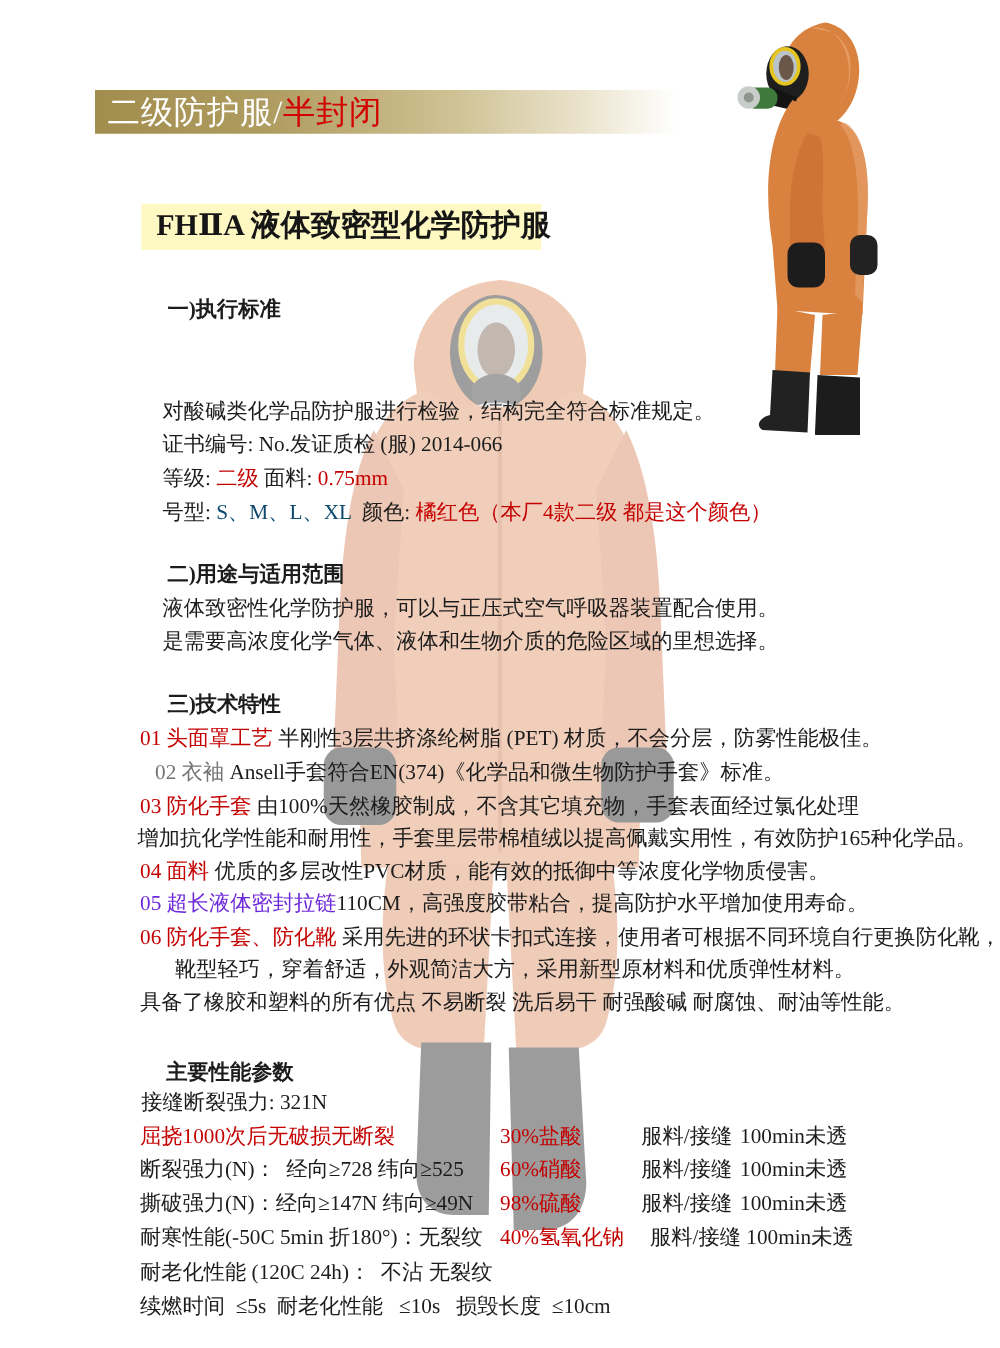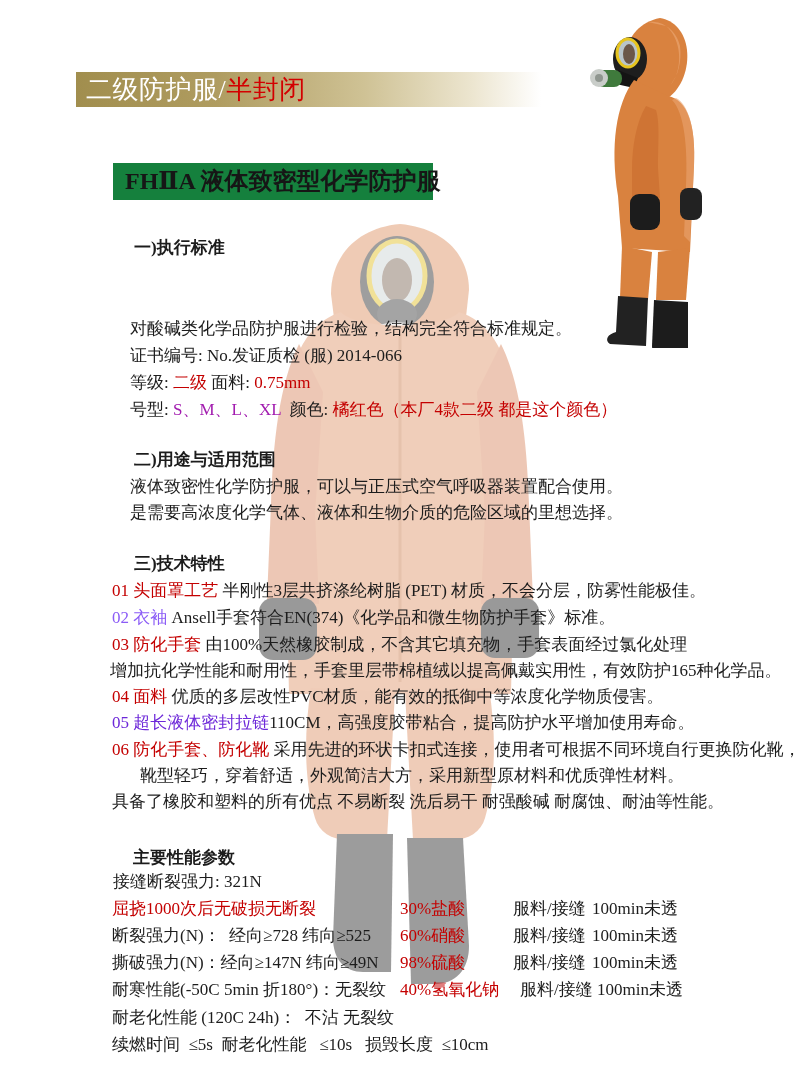--- a/index.html
+++ b/index.html
@@ -13,21 +13,21 @@
   .gold-banner{
     position:absolute; left:76px; top:72px; width:465px; height:35px;
     background:linear-gradient(90deg,#a18e4e 0%,#af9c60 30%,#cfc295 62%,#ece5cf 85%,rgba(250,247,240,0) 100%);
     line-height:35px; font-size:26px; padding-left:10px; box-sizing:border-box;
     white-space:pre; letter-spacing:.5px;
   }
   .gold-banner .w{color:#ffffff;}
   .gold-banner .r{color:#d30000;}
   .title-banner{
     position:absolute; left:113px; top:163px; width:320px; height:37px;
-    background:#15803d; color:#161616; font-size:24px; line-height:37px;
+    background:#fef9c3; color:#161616; font-size:24px; line-height:37px;
     padding-left:12px; box-sizing:border-box; white-space:pre; font-weight:bold;text-align:center;
   }
   .ln{
     position:absolute; font-size:17px; color:#1c1c1c; white-space:pre; line-height:20px;
   }
   .hd{font-weight:bold;margin-left:20px;}
   .red{color:#c40000;}
 </style>
 </head>
 <body>
@@ -93,29 +93,29 @@
   </svg>
 
   <div class="gold-banner"><span class="w">二级防护服/</span><span class="r">半封闭</span></div>
 
   <div class="title-banner">FHⅡA 液体致密型化学防护服</div>
 
   <div class="ln hd" style="left:114px;top:238px">一)执行标准</div>
   <div class="ln" style="left:130px;top:319px"><span>对酸碱类化学品防护服进行检验，结构完全符合标准规定。</span></div>
   <div class="ln" style="left:130px;top:346px"><span>证书编号: No.发证质检 (服) 2014-066</span></div>
   <div class="ln" style="left:130px;top:373px"><span>等级: </span><span style="color: rgb(196, 0, 0);">二级</span><span> 面料: </span><span style="color: rgb(196, 0, 0);">0.75mm</span></div>
-  <div class="ln" style="left:130px;top:400px"><span>号型: </span><span style="color: #a21caf; text-align: center;">S、M、L、XL</span><span>  颜色: </span><span style="color: rgb(196, 0, 0);">橘红色（本厂4款二级 都是这个颜色）</span></div>
+  <div class="ln" style="left:130px;top:400px"><span>号型: </span><span style="color: #0c4a6e; text-align: center;">S、M、L、XL</span><span>  颜色: </span><span style="color: rgb(196, 0, 0);">橘红色（本厂4款二级 都是这个颜色）</span></div>
 
   <div class="ln hd" style="left:114px;top:450px">二)用途与适用范围</div>
   <div class="ln" style="left:130px;top:477px"><span>液体致密性化学防护服，可以与正压式空气呼吸器装置配合使用。</span></div>
   <div class="ln" style="left:130px;top:503px"><span>是需要高浓度化学气体、液体和生物介质的危险区域的里想选择。</span></div>
 
   <div class="ln hd" style="left:114px;top:554px">三)技术特性</div>
   <div class="ln" style="left:112px;top:581px"><span style="color: rgb(196, 0, 0);">01 头面罩工艺 </span><span>半刚性3层共挤涤纶树脂 (PET) 材质，不会分层，防雾性能极佳。</span></div>
-  <div class="ln" style="left:112px;top:608px"><span style="color: #8b5cf6;">02 衣袖 </span><span>Ansell手套符合EN(374)《化学品和微生物防护手套》标准。</span></div>
+  <div class="ln" style="left:112px;top:608px"><span style="color: #737373; margin-left: 12px;">02 衣袖 </span><span>Ansell手套符合EN(374)《化学品和微生物防护手套》标准。</span></div>
   <div class="ln" style="left:112px;top:635px"><span style="color: rgb(196, 0, 0);">03 防化手套 </span><span>由100%天然橡胶制成，不含其它填充物，手套表面经过氯化处理</span></div>
   <div class="ln" style="left:110px;top:661px"><span>增加抗化学性能和耐用性，手套里层带棉植绒以提高佩戴实用性，有效防护165种化学品。</span></div>
   <div class="ln" style="left:112px;top:687px"><span style="color: rgb(196, 0, 0);">04 面料 </span><span>优质的多层改性PVC材质，能有效的抵御中等浓度化学物质侵害。</span></div>
   <div class="ln" style="left:112px;top:713px"><span style="color: #6d28d9;">05 超长液体密封拉链</span><span>110CM，高强度胶带粘合，提高防护水平增加使用寿命。</span></div>
   <div class="ln" style="left:112px;top:740px"><span style="color: rgb(196, 0, 0);">06 防化手套、防化靴 </span><span>采用先进的环状卡扣式连接，使用者可根据不同环境自行更换防化靴，</span></div>
   <div class="ln" style="left:140px;top:766px"><span>靴型轻巧，穿着舒适，外观简洁大方，采用新型原材料和优质弹性材料。</span></div>
   <div class="ln" style="left:112px;top:792px"><span>具备了橡胶和塑料的所有优点 不易断裂 洗后易干 耐强酸碱 耐腐蚀、耐油等性能。</span></div>
 
   <div class="ln hd" style="left:113px;top:848px">主要性能参数</div>
   <div class="ln" style="left:113px;top:872px">接缝断裂强力: 321N</div>

